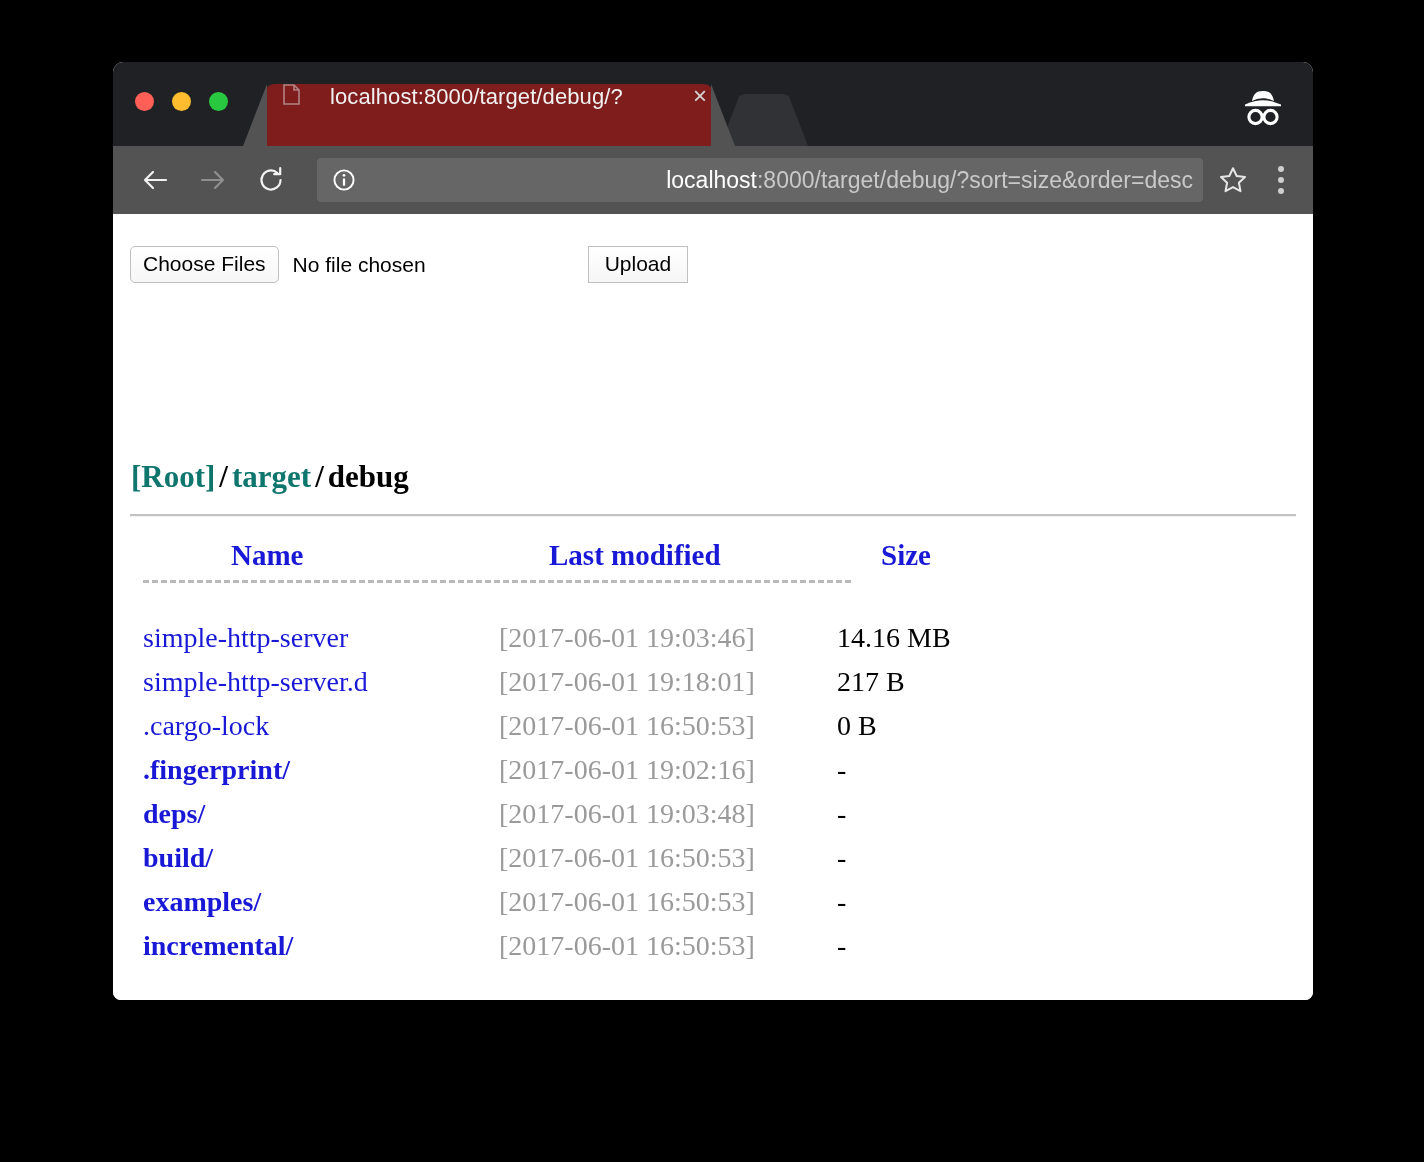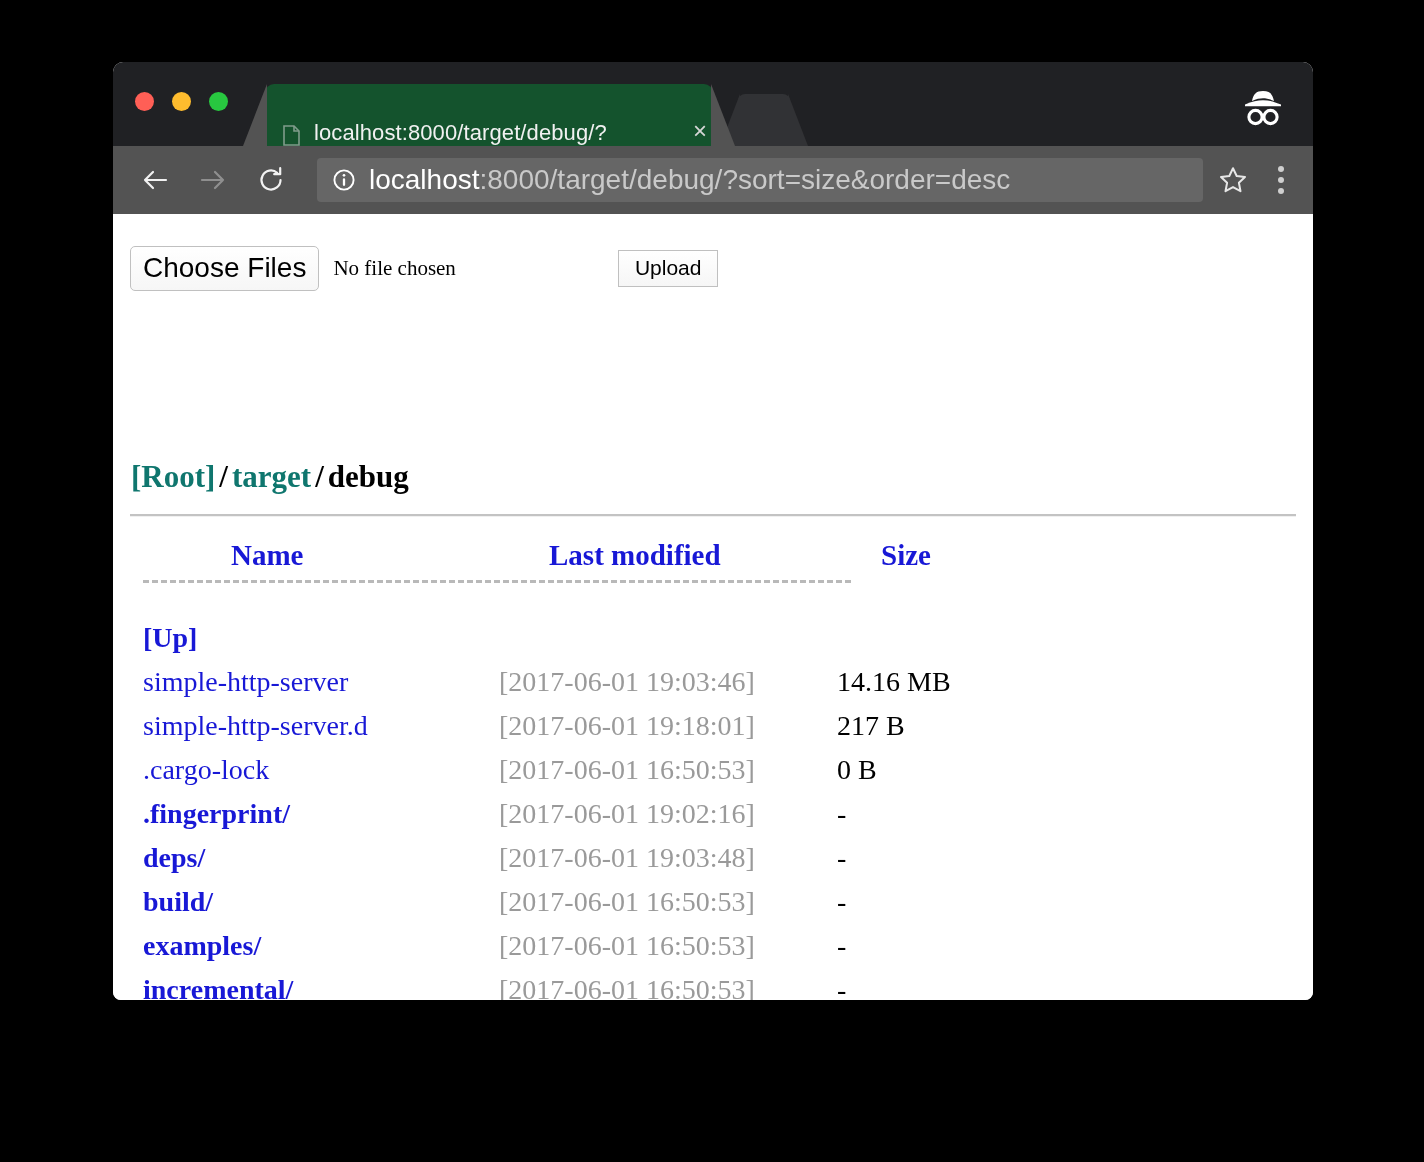--- a/index.html
+++ b/index.html
@@ -47,27 +47,28 @@
   .light.red    { background: #ff5f56; }
   .light.yellow { background: #febc2e; }
   .light.green  { background: #28c840; }
 
   .tab {
     position: absolute;
     left: 152px;
     top: 22px;
     width: 448px;
     height: 62px;
-    background: #14532d;
+    background: #7f1d1d;
     border-radius: 9px 9px 0 0;
     transform: skewX(0deg);
     display: flex;
-    align-items: flex-end;
+    align-items: flex-start;
     padding-left: 18px;
     box-sizing: border-box;
+    gap: 16px;
   }
   .tab::before {
     content: "";
     position: absolute;
     left: -22px;
     bottom: 0;
     width: 0;
     height: 0;
     border-style: solid;
     border-width: 0 0 62px 24px;
@@ -182,25 +183,26 @@
     min-width: 0;
   }
   .info-icon {
     width: 22px;
     height: 22px;
     flex: 0 0 auto;
     margin-right: 14px;
   }
   .url-text {
     flex: 1 1 auto;
-    font-size: 28px;
+    font-size: 23px;
     color: #c9c9c9;
     white-space: nowrap;
     overflow: hidden;
     min-width: 0;
+    text-align: right;
   }
   .url-host { color: #ffffff; }
   .star-btn {
     width: 44px;
     height: 44px;
     display: flex;
     align-items: center;
     justify-content: center;
     flex: 0 0 auto;
   }
@@ -237,34 +239,33 @@
     top: 32px;
     display: flex;
     align-items: center;
   }
   .file-input {
     display: flex;
     align-items: center;
   }
   .choose-btn {
     font-family: "Liberation Sans", sans-serif;
-    font-size: 28px;
+    font-size: 21px;
     color: #000000;
     background: linear-gradient(#ffffff, #f6f6f6);
     border: 1px solid #c0c0c0;
     border-radius: 5px;
     padding: 5px 12px 6px 12px;
     line-height: 1.15;
   }
   .no-file {
     font-size: 21px;
     color: #000000;
     margin-left: 14px;
     white-space: nowrap;
-    font-family: Liberation Serif, serif;
   }
   .upload-btn {
     font-family: "Liberation Sans", sans-serif;
     font-size: 21px;
     color: #000000;
     background: linear-gradient(#ffffff, #f6f6f6);
     border: 1px solid #c0c0c0;
     border-radius: 0;
     padding: 5px 16px 6px 16px;
     margin-left: 162px;
@@ -460,27 +461,20 @@
             <th class="th-modified">Last modified</th>
             <th class="th-size">Size</th>
           </tr>
           <tr class="dash-row">
             <td colspan="3">
               <div class="dash-line"></div>
             </td>
           </tr>
         </thead>
         <tbody id="listing-body">
-          <tr>
-            <td class="cell-name up">
-              <a href="#">[Up]</a>
-            </td>
-            <td class="cell-modified"></td>
-            <td class="cell-size"></td>
-          </tr>
         <tr>
               <td class="cell-name"><a href="#">simple-http-server</a></td>
               <td class="cell-modified">[2017-06-01 19:03:46]</td>
               <td class="cell-size">14.16 MB</td>
             </tr>
             <tr>
               <td class="cell-name"><a href="#">simple-http-server.d</a></td>
               <td class="cell-modified">[2017-06-01 19:18:01]</td>
               <td class="cell-size">217 B</td>
             </tr>

